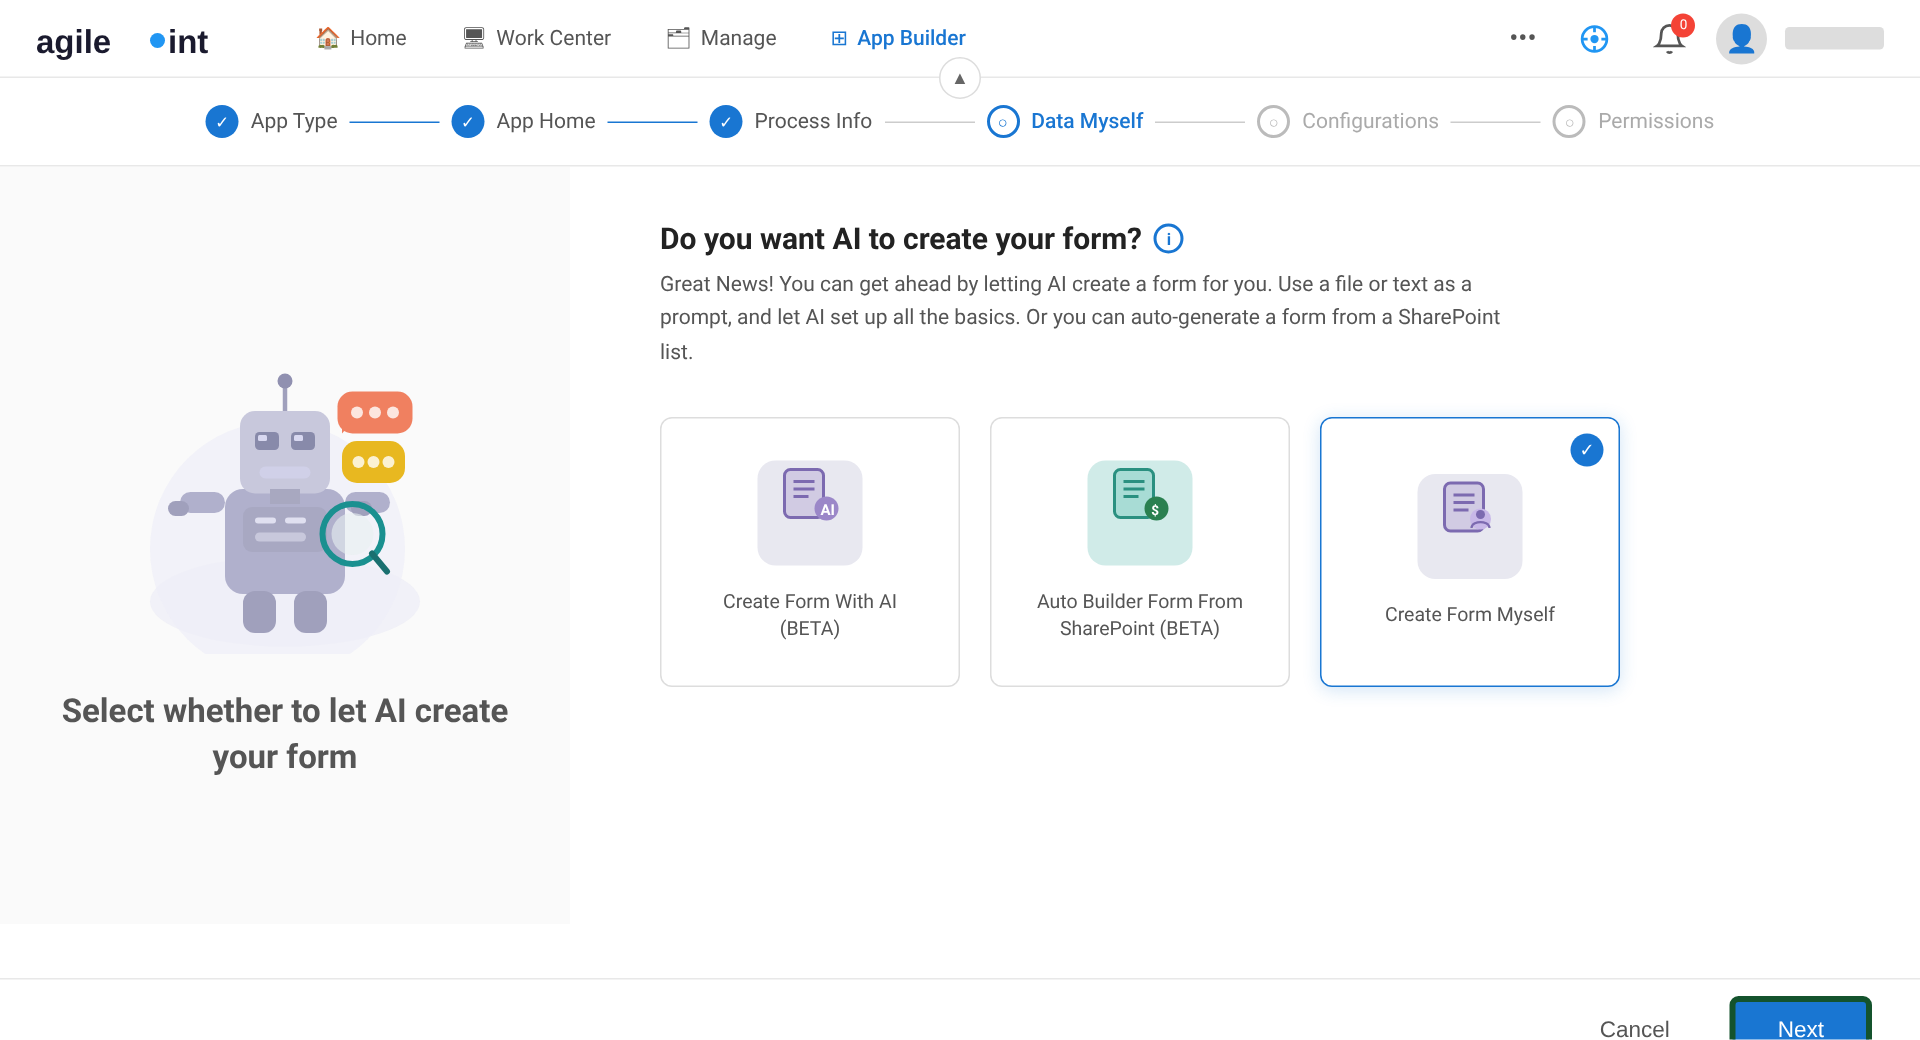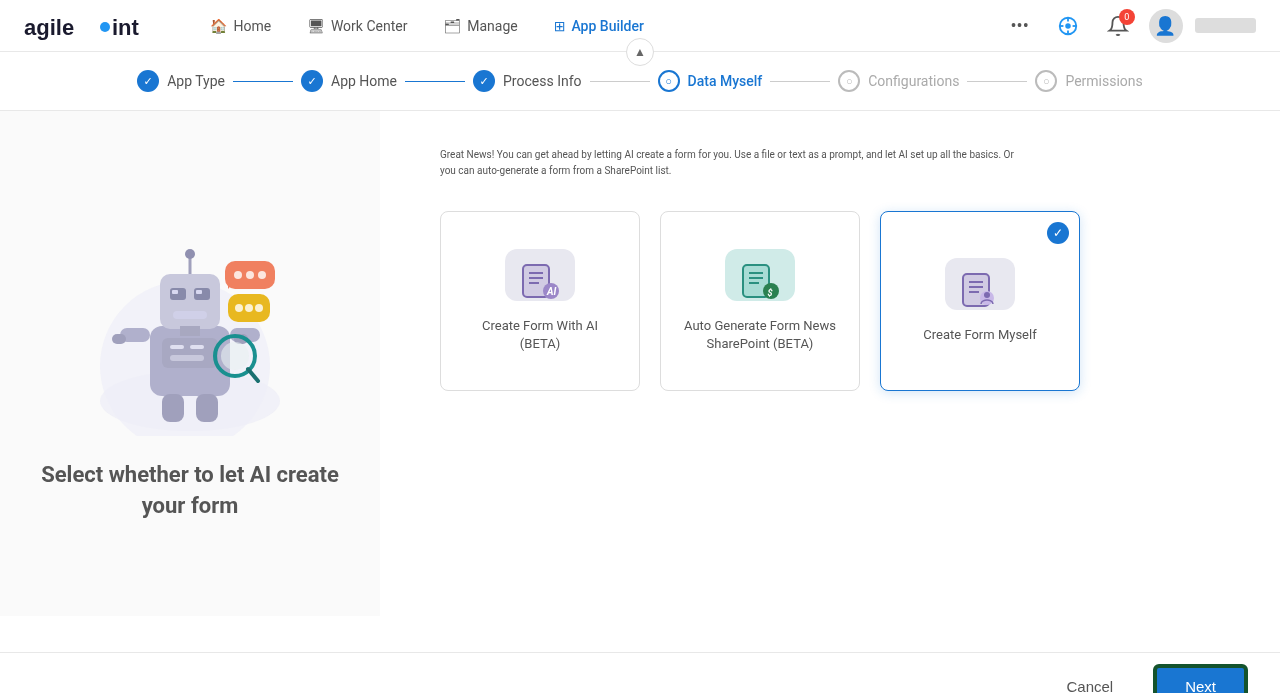--- a/index.html
+++ b/index.html
@@ -181,21 +181,21 @@
       width: 20px; height: 20px;
       border: 2px solid #1976D2;
       border-radius: 50%;
       display: flex; align-items: center; justify-content: center;
       font-size: 11px;
       color: #1976D2;
       cursor: pointer;
       flex-shrink: 0;
     }
     .section-desc {
-      font-size: 10px;
+      font-size: 14px;
       color: #555;
       line-height: 1.6;
       margin-bottom: 32px;
       max-width: 580px;
     }
 
     
     .cards-row {
       display: flex;
       gap: 20px;
@@ -224,26 +224,25 @@
       position: absolute;
       top: 10px; right: 10px;
       width: 22px; height: 22px;
       border-radius: 50%;
       background: #1976D2;
       display: flex; align-items: center; justify-content: center;
       color: #fff;
       font-size: 12px;
     }
     .card-icon-wrapper {
-      width: 70px; height: 52px;
+      width: 70px; height: 70px;
       border-radius: 12px;
       background: #e8e8f0;
-      display: flex; align-items: flex-end; justify-content: center;
+      display: flex; align-items: flex-start; justify-content: center;
       margin-bottom: 16px;
-      font-style: italic;
     }
     .card-icon-wrapper.teal { background: #d0ebe8; }
     .card-label {
       font-size: 13px;
       color: #555;
       text-align: center;
       line-height: 1.4;
     }
 
     .license-text {
@@ -334,21 +333,21 @@
       <svg viewBox="0 0 24 24" fill="none" stroke="#555" stroke-width="2">
           <path d="M18 8A6 6 0 0 0 6 8c0 7-3 9-3 9h18s-3-2-3-9"></path>
           <path d="M13.73 21a2 2 0 0 1-3.46 0"></path>
         </svg>
       <div class="badge">0</div>
     </div>
     <div class="avatar">
       <span class="avatar-placeholder">👤</span>
     </div>
     <span class="username">
-      <span style="background: #ddd; border-radius: 3px; color: transparent; user-select: none;">letting text</span>
+      <span style="background: #ddd; border-radius: 3px; color: transparent; user-select: none;">blurred text</span>
     </span>
   </div>
 </header>
 
 <div class="stepper-container">
   <div class="stepper-toggle">▲</div>
   <div class="stepper">
 
     <div class="step">
       <div class="step-circle completed">✓</div>
@@ -442,20 +441,24 @@
 
         <circle cx="155" cy="150" r="20" stroke="#1a9090" stroke-width="4" fill="none"></circle>
         <circle cx="155" cy="150" r="14" fill="#e8f0f0" opacity="0.6"></circle>
         <line x1="168" y1="163" x2="178" y2="175" stroke="#1a7070" stroke-width="4" stroke-linecap="round"></line>
       </svg>
     </div>
     <p class="left-title">Select whether to let AI create your form</p>
   </div>
 
   <div class="right-panel">
+    <h2 class="section-title">
+      <span>Do you want AI to create your form?</span>
+      <div class="info-icon">i</div>
+    </h2>
     <p class="section-desc">Great News! You can get ahead by letting AI create a form for you. Use a file or text as a prompt, and let AI set up all the basics. Or you can auto-generate a form from a SharePoint list.</p>
 
     <div class="cards-row">
 
       <div class="card">
         <div class="card-icon-wrapper">
           <svg width="42" height="42" viewBox="0 0 42 42" fill="none">
             <rect x="4" y="6" width="26" height="32" rx="4" fill="#9b87c8" opacity="0.3"></rect>
             <rect x="4" y="6" width="26" height="32" rx="4" stroke="#7c6ab0" stroke-width="2" fill="none"></rect>
             <line x1="10" y1="14" x2="24" y2="14" stroke="#7c6ab0" stroke-width="2"></line>
@@ -473,21 +476,21 @@
           <svg width="42" height="42" viewBox="0 0 42 42" fill="none">
             <rect x="4" y="6" width="26" height="32" rx="4" fill="#4db8a8" opacity="0.3"></rect>
             <rect x="4" y="6" width="26" height="32" rx="4" stroke="#2a9080" stroke-width="2" fill="none"></rect>
             <line x1="10" y1="14" x2="24" y2="14" stroke="#2a9080" stroke-width="2"></line>
             <line x1="10" y1="19" x2="24" y2="19" stroke="#2a9080" stroke-width="2"></line>
             <line x1="10" y1="24" x2="20" y2="24" stroke="#2a9080" stroke-width="2"></line>
             <circle cx="32" cy="32" r="8" fill="#2a8050"></circle>
             <text x="28.5" y="36.5" font-size="9" fill="white" font-weight="bold">$</text>
           </svg>
         </div>
-        <span class="card-label">Auto Generate Form News SharePoint (BETA)</span>
+        <span class="card-label">Auto Builder Form From SharePoint (BETA)</span>
       </div>
 
       <div class="card selected">
         <div class="card-check">✓</div>
         <div class="card-icon-wrapper">
           <svg width="42" height="42" viewBox="0 0 42 42" fill="none">
             <rect x="4" y="6" width="26" height="32" rx="4" fill="#9b87c8" opacity="0.3"></rect>
             <rect x="4" y="6" width="26" height="32" rx="4" stroke="#7c6ab0" stroke-width="2" fill="none"></rect>
             <line x1="10" y1="14" x2="24" y2="14" stroke="#7c6ab0" stroke-width="2"></line>
             <line x1="10" y1="19" x2="24" y2="19" stroke="#7c6ab0" stroke-width="2"></line>

